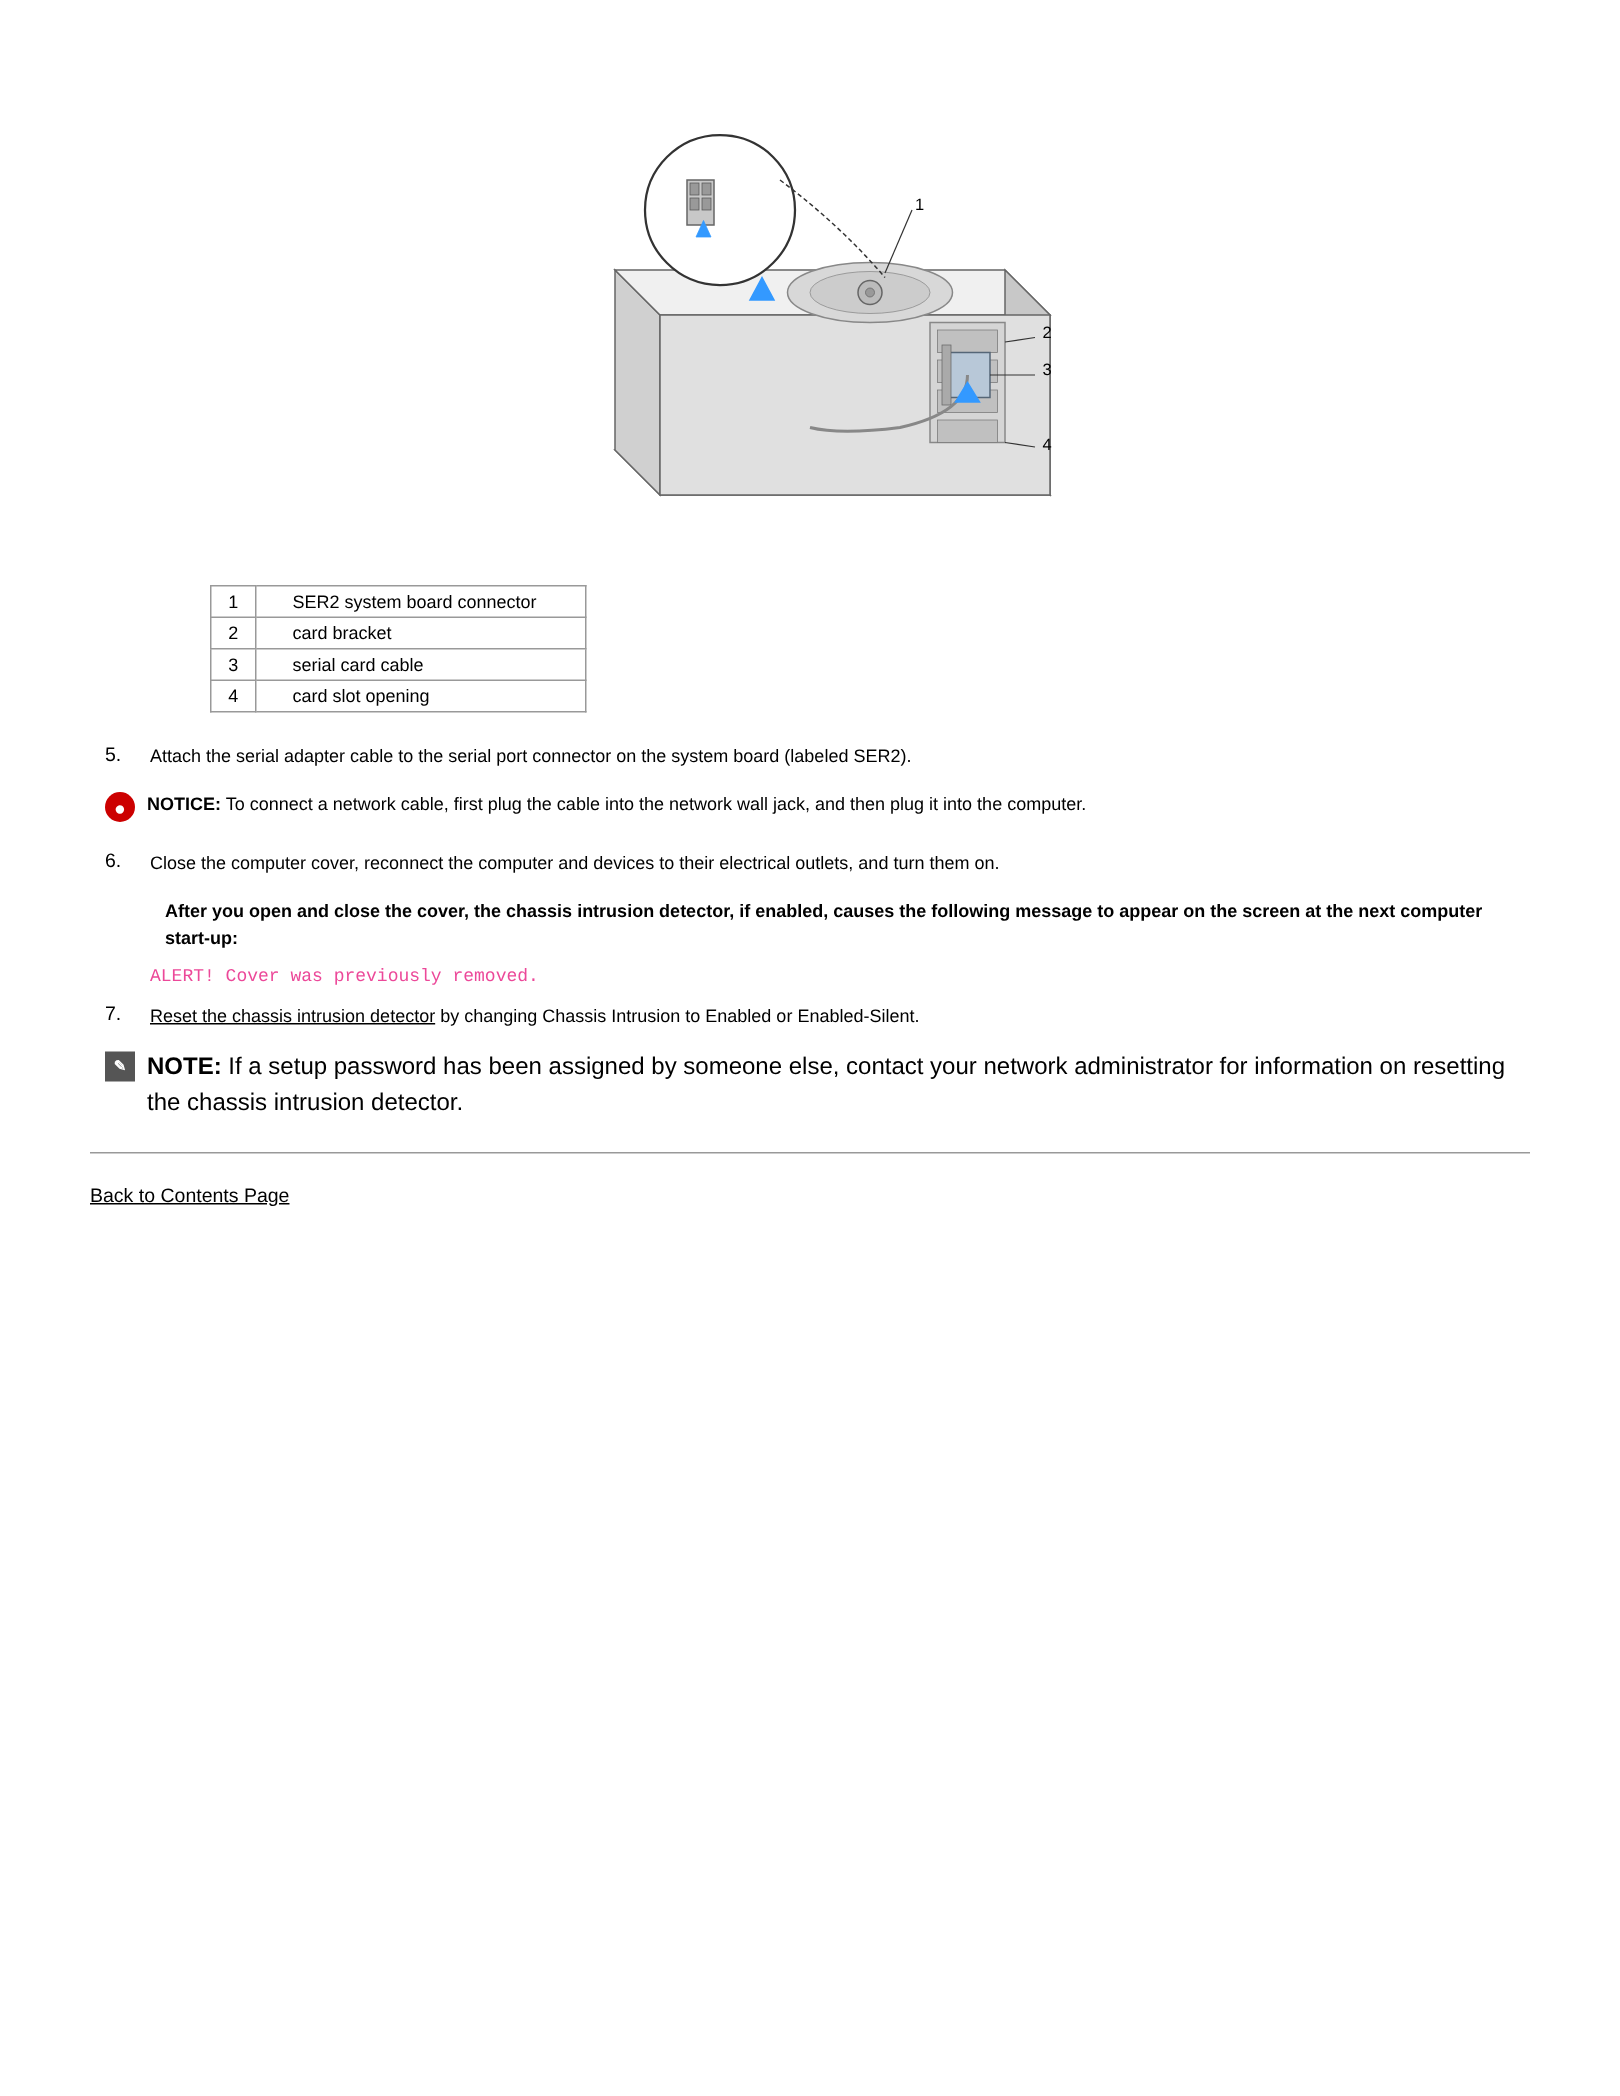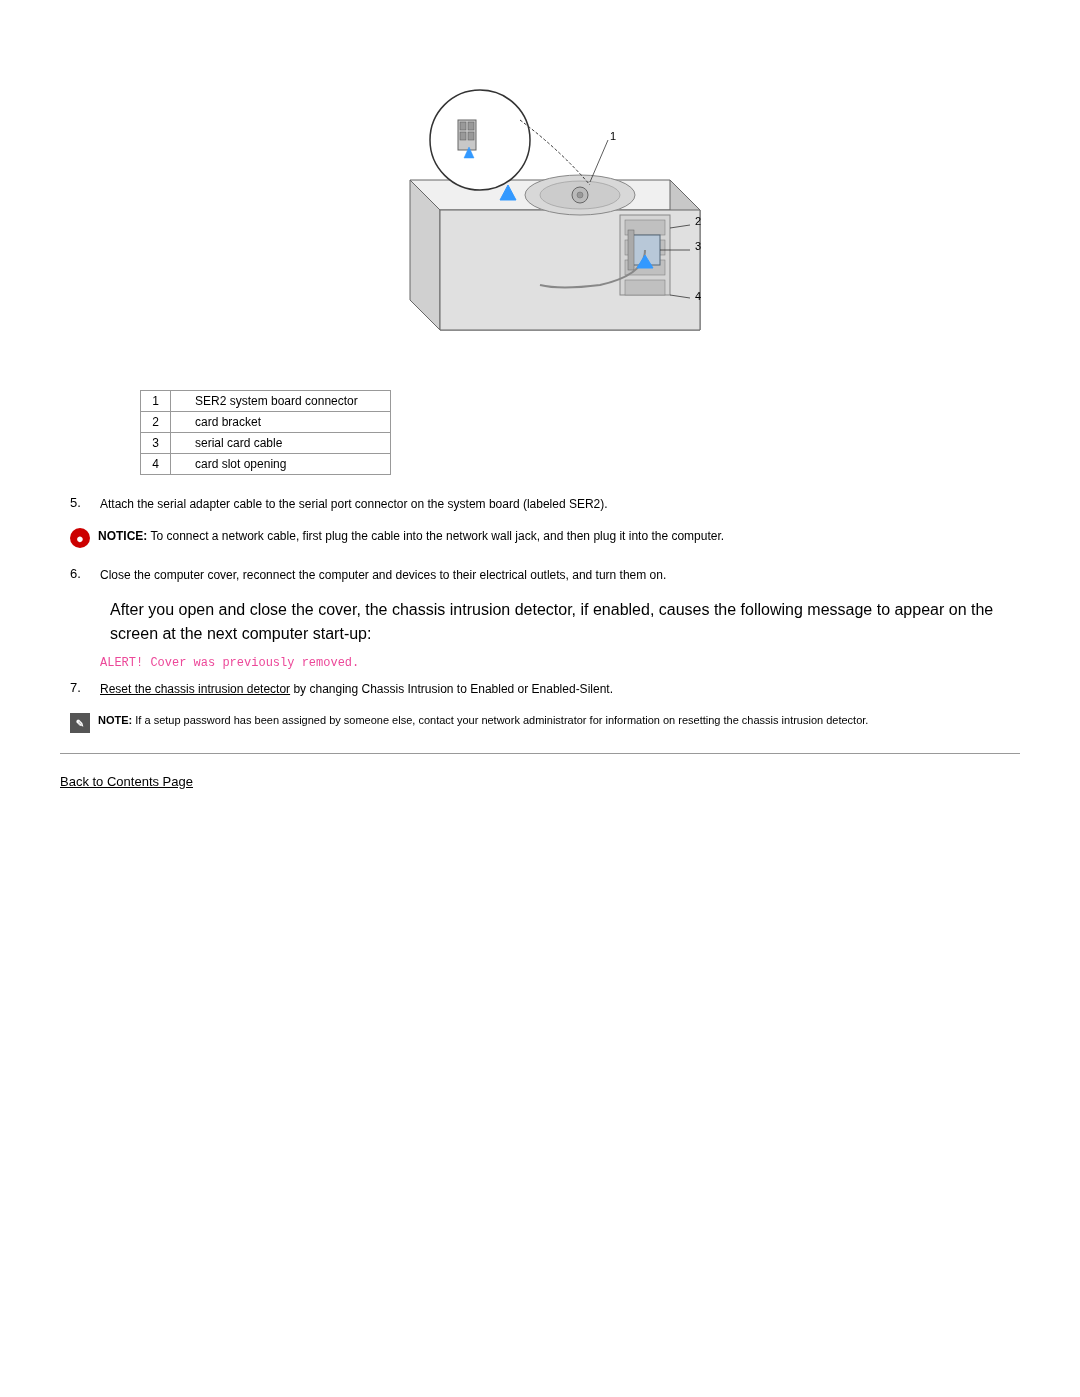--- a/index.html
+++ b/index.html
@@ -106,21 +106,21 @@
       font-size: 10px;
       display: flex;
       align-items: center;
       justify-content: center;
       min-width: 20px;
       margin-right: 8px;
       margin-top: 1px;
       font-weight: bold;
     }
     .note-text {
-      font-size: 11px;
+      font-size: 16px;
       line-height: 1.5;
     }
 
     
     .alert-text {
       font-family: 'Courier New', monospace;
       font-size: 12px;
       margin: 10px 0 10px 40px;
       color: #ec4899;
     }
@@ -140,24 +140,25 @@
     .back-link {
       font-size: 13px;
       margin-top: 2px;
     }
 
     .indent {
       margin-left: 40px;
     }
 
     .body-text {
-      font-size: 16px;
+      font-size: 12px;
       line-height: 1.5;
       margin-bottom: 10px;
       padding-left: 10px;
+      font-weight: bold;
     }
   </style>
 </head>
 <body>
 
 <div class="diagram-container">
   <div class="diagram-svg-wrapper">
     <svg width="380" height="320" viewBox="0 0 380 320" xmlns="http://www.w3.org/2000/svg">
 
       <path d="M60,260 L320,260 L350,290 L90,290 Z" fill="#e8e8e8" stroke="#666" stroke-width="1"></path>

